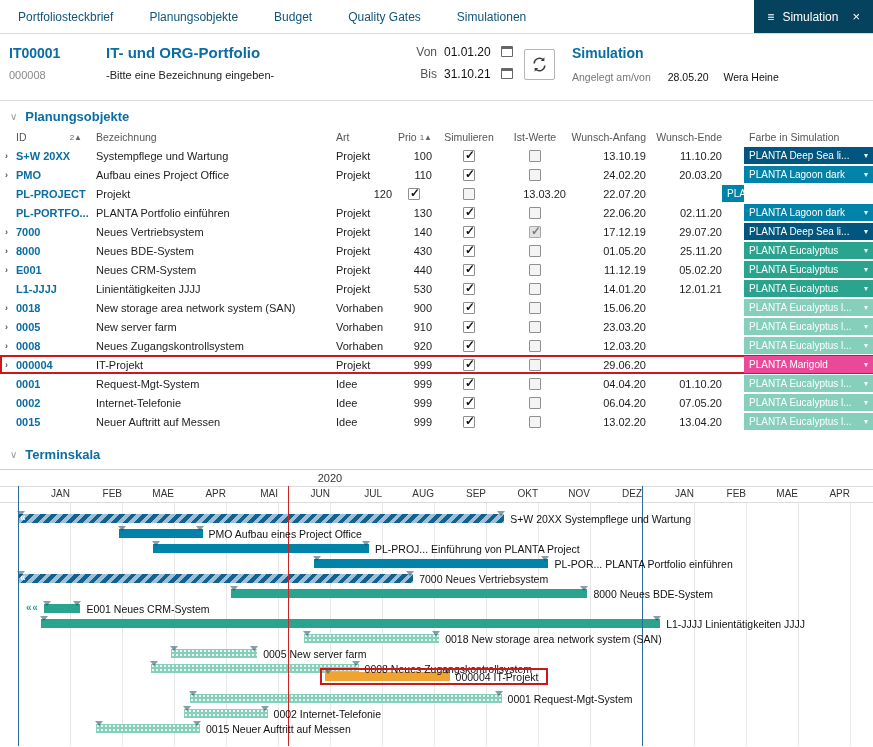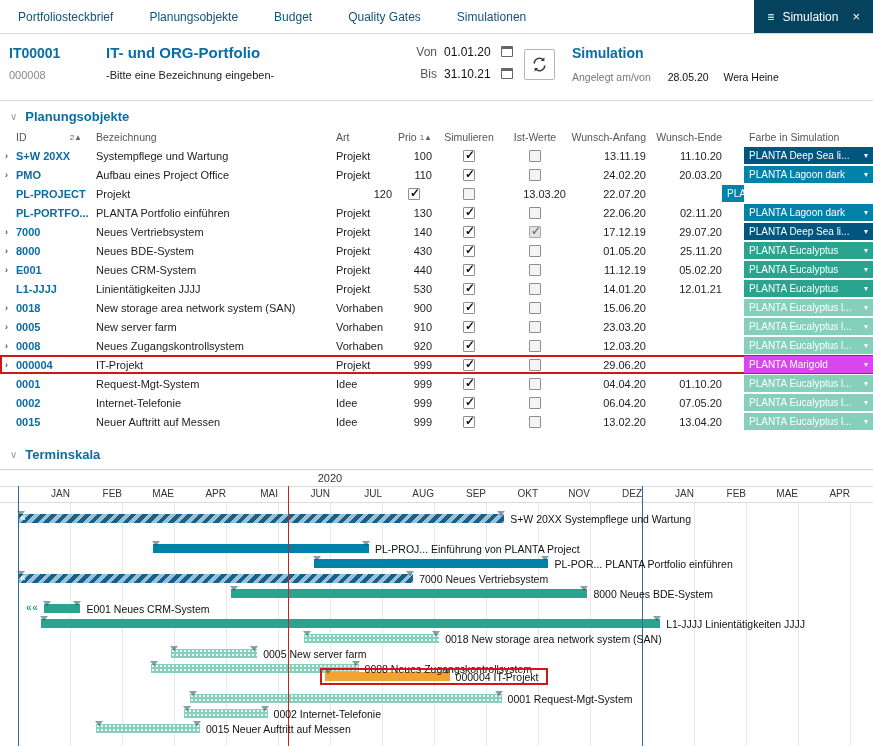--- a/index.html
+++ b/index.html
@@ -196,21 +196,21 @@
         <span class="c-id">S+W 20XX</span>
         <span class="c-name">Systempflege und Wartung</span>
         <span class="c-art">Projekt</span>
         <span class="c-prio">100</span>
         <span class="c-cb">
           <span class="checkbox checked"></span>
         </span>
         <span class="c-cb">
           <span class="checkbox"></span>
         </span>
-        <span class="c-date">13.11.19</span>
+        <span class="c-date">13.10.19</span>
         <span class="c-date">11.10.20</span>
         <span></span>
         <span class="c-farbe" style="background: rgb(0, 86, 127);">
           <span class="cs-label">PLANTA Deep Sea li...</span>
           <span class="dd">▾</span>
         </span>
       </div>
       <div class="trow">
         <span class="exp">›</span>
         <span class="c-id">PMO</span>
@@ -418,21 +418,21 @@
         <span class="c-prio">999</span>
         <span class="c-cb">
           <span class="checkbox checked"></span>
         </span>
         <span class="c-cb">
           <span class="checkbox"></span>
         </span>
         <span class="c-date">29.06.20</span>
         <span class="c-date"></span>
         <span></span>
-        <span class="c-farbe" style="background: #d946ef;">
+        <span class="c-farbe" style="background: #ec4899;">
           <span class="cs-label">PLANTA Marigold</span>
           <span class="dd">▾</span>
         </span>
       </div>
       <div class="trow">
         <span class="exp"></span>
         <span class="c-id">0001</span>
         <span class="c-name">Request-Mgt-System</span>
         <span class="c-art">Idee</span>
         <span class="c-prio">999</span>
@@ -537,20 +537,24 @@
     <div class="g-grid" style="left: 798px;"></div>
     <div class="g-grid" style="left: 850px;"></div>
     <div class="g-vline" style="left: 18px; background: rgb(42, 109, 153);"></div>
     <div class="g-vline" style="left: 642px; background: rgb(42, 109, 153);"></div>
     <div class="g-vline" style="left: 288.4px; background: rgb(204, 34, 34);"></div>
     <div class="g-row" style="top: 42px;">
       <span class="g-bar p-hatch" style="left: 18px; width: 486.2px;"></span>
       <span class="g-marker" style="left: 20px; color: rgb(255, 255, 255);">«</span>
       <span class="g-label" style="left: 510.2px;">S+W 20XX Systempflege und Wartung</span>
     </div>
+    <div class="g-row" style="top: 57px;">
+      <span class="g-bar" style="left: 119.4px; width: 83.2px; background: rgb(0, 130, 169);"></span>
+      <span class="g-label" style="left: 208.6px;">PMO Aufbau eines Project Office</span>
+    </div>
     <div class="g-row" style="top: 72px;">
       <span class="g-bar" style="left: 153.2px; width: 215.8px; background: rgb(0, 130, 169);"></span>
       <span class="g-label" style="left: 375px;">PL-PROJ... Einführung von PLANTA Project</span>
     </div>
     <div class="g-row" style="top: 87px;">
       <span class="g-bar" style="left: 314.4px; width: 234px; background: rgb(0, 130, 169);"></span>
       <span class="g-label" style="left: 554.4px;">PL-POR... PLANTA Portfolio einführen</span>
     </div>
     <div class="g-row" style="top: 102px;">
       <span class="g-bar p-hatch" style="left: 18px; width: 395.2px;"></span>

